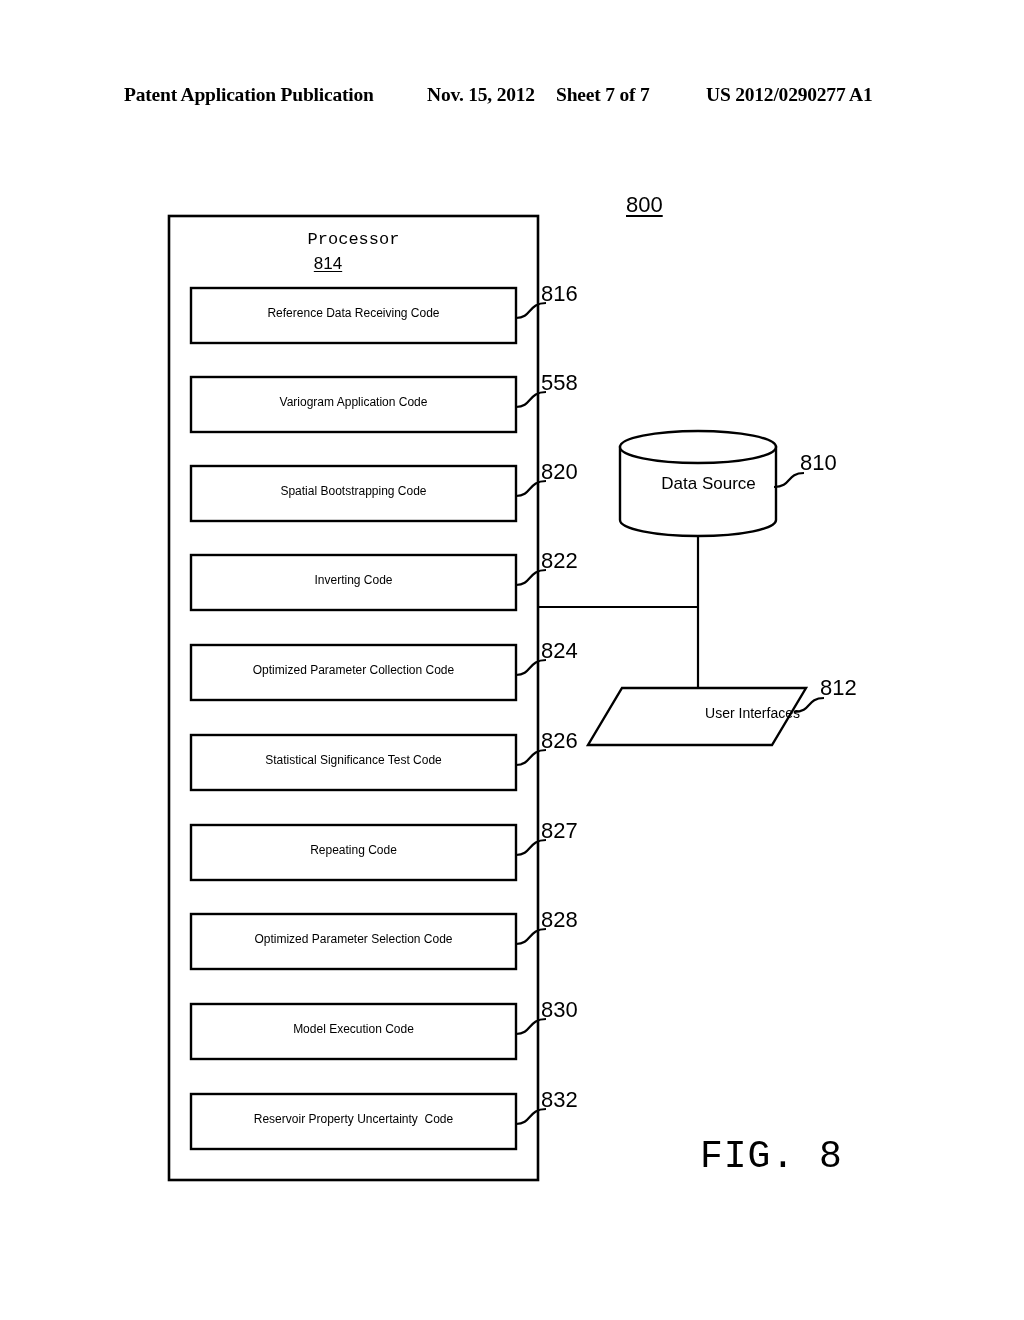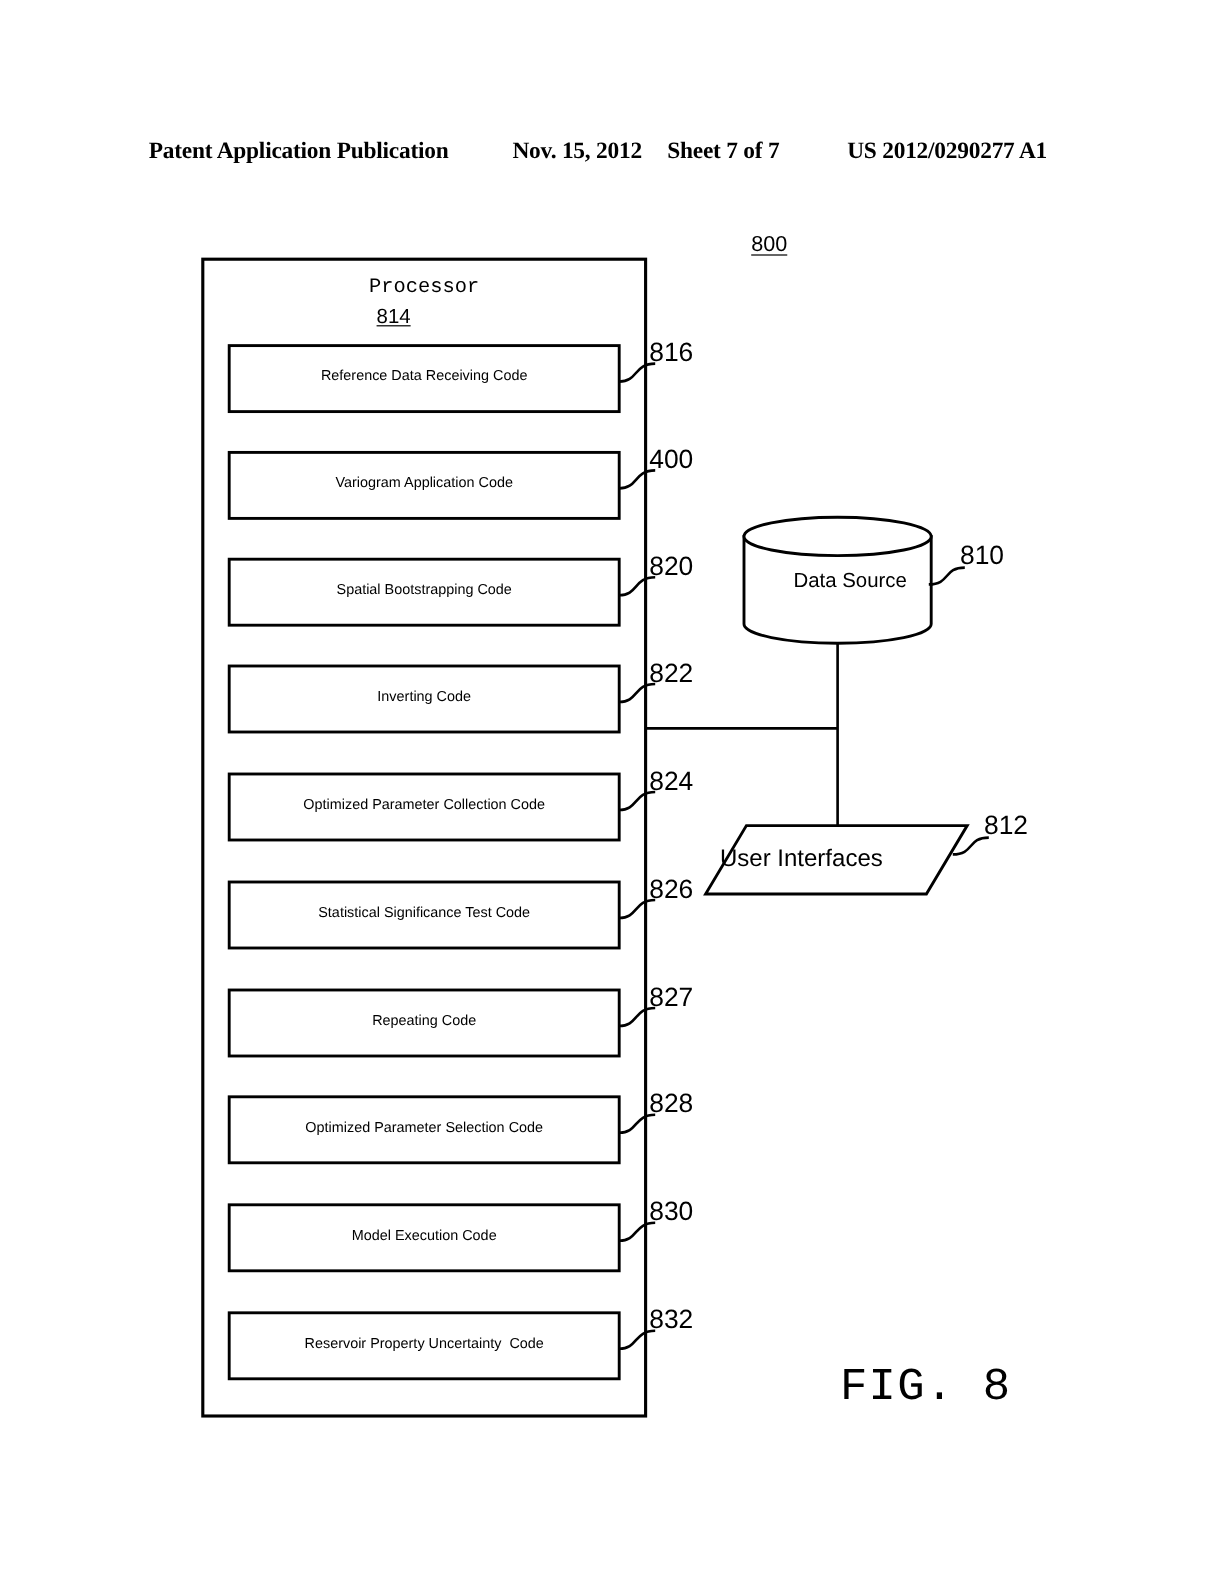--- a/index.html
+++ b/index.html
@@ -22,21 +22,20 @@
     position: absolute;
     left: 0;
     top: 84px;
     width: 1024px;
     height: 30px;
     font-family: "Liberation Serif", serif;
     font-weight: bold;
     font-size: 19.5px;
     letter-spacing: -0.2px;
     white-space: nowrap;
-    margin-top: 32px;
   }
   #page-header .hdr-pub   { position: absolute; left: 124px;  top: 0; }
   #page-header .hdr-date  { position: absolute; left: 427px;  top: 0; }
   #page-header .hdr-sheet { position: absolute; left: 556px;  top: 0; }
   #page-header .hdr-num   { position: absolute; left: 706px;  top: 0; }
 
   
   #figure-canvas {
     position: absolute;
     left: 0;
@@ -90,39 +89,39 @@
   
   .ref-num {
     font-size: 22px;
     font-family: "Liberation Sans", sans-serif;
   }
 
   
   #fig-ref-800 {
     left: 626px;
     top: 194px;
-    font-size: 18px;
+    font-size: 22px;
     text-decoration: underline;
     text-underline-offset: 3px;
   }
 
   
   #data-source-label {
     left: 620px;
     top: 475px;
     width: 177px;
     text-align: center;
     font-size: 17px;
   }
   #user-interfaces-label {
     left: 600px;
     top: 706px;
     width: 200px;
-    text-align: left;
-    font-size: 20px;
+    text-align: right;
+    font-size: 14px;
   }
 
   
   #fig-caption {
     left: 700px;
     top: 1138px;
     font-size: 38px;
     letter-spacing: 1px;
     font-family: Liberation Mono, monospace;
   }
@@ -195,21 +194,21 @@
   <div class="fig-text code-label" style="top:485px">Spatial Bootstrapping Code</div>
   <div class="fig-text code-label" style="top:574px">Inverting Code</div>
   <div class="fig-text code-label" style="top:664px">Optimized Parameter Collection Code</div>
   <div class="fig-text code-label" style="top:754px">Statistical Significance Test Code</div>
   <div class="fig-text code-label" style="top:844px">Repeating Code</div>
   <div class="fig-text code-label" style="top:933px">Optimized Parameter Selection Code</div>
   <div class="fig-text code-label" style="top:1023px">Model Execution Code</div>
   <div class="fig-text code-label" style="top:1113px">Reservoir Property Uncertainty  Code</div>
 
   <div class="fig-text ref-num" style="left:541px; top:283px">816</div>
-  <div class="fig-text ref-num" style="left:541px; top:372px">400</div>
+  <div class="fig-text ref-num" style="left:541px; top:372px">558</div>
   <div class="fig-text ref-num" style="left:541px; top:461px">820</div>
   <div class="fig-text ref-num" style="left:541px; top:550px">822</div>
   <div class="fig-text ref-num" style="left:541px; top:640px">824</div>
   <div class="fig-text ref-num" style="left:541px; top:730px">826</div>
   <div class="fig-text ref-num" style="left:541px; top:820px">827</div>
   <div class="fig-text ref-num" style="left:541px; top:909px">828</div>
   <div class="fig-text ref-num" style="left:541px; top:999px">830</div>
   <div class="fig-text ref-num" style="left:541px; top:1089px">832</div>
 
   <div class="fig-text" id="data-source-label">Data Source</div>

